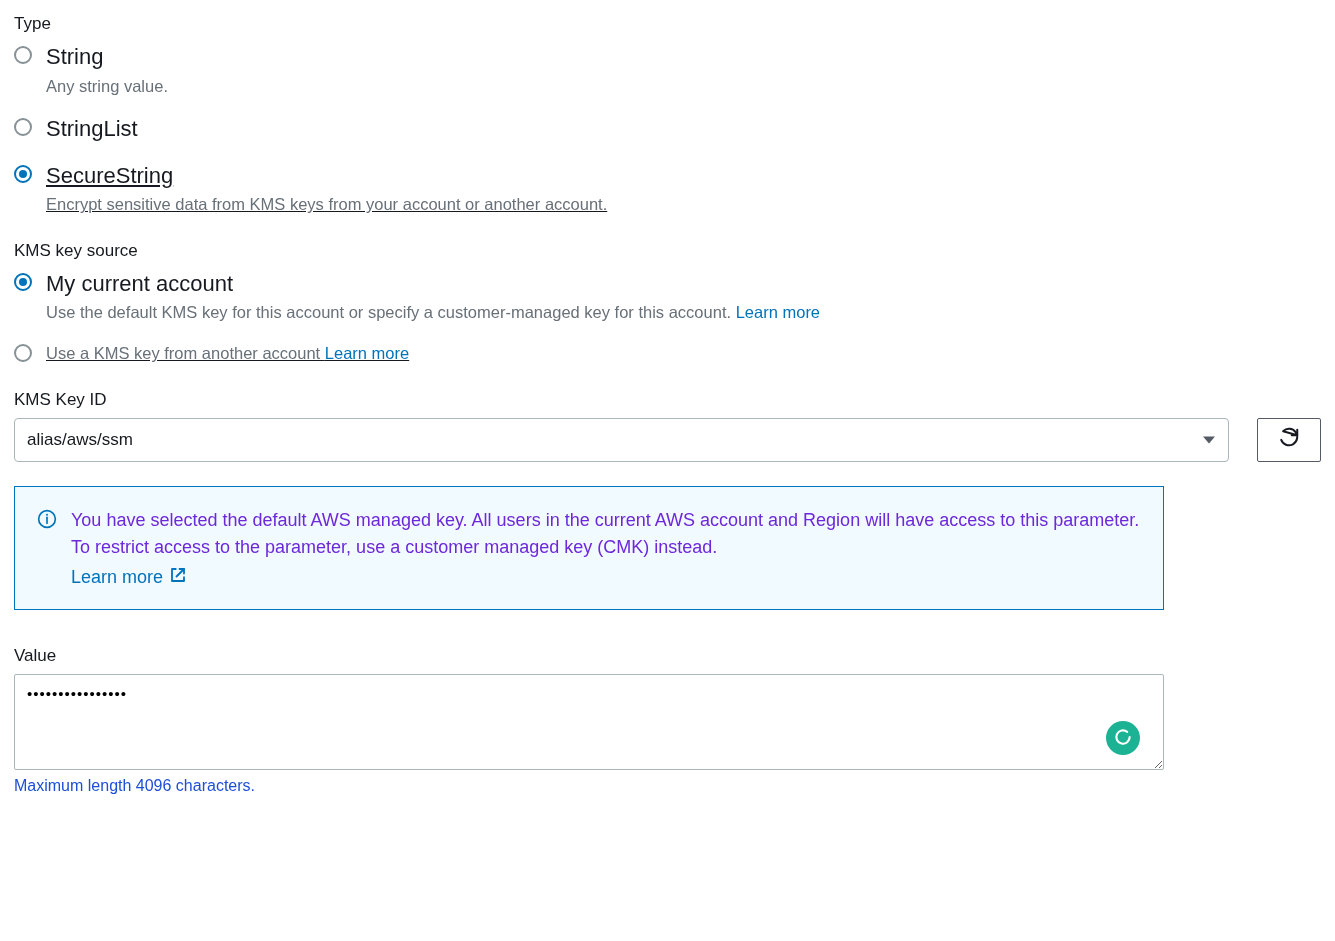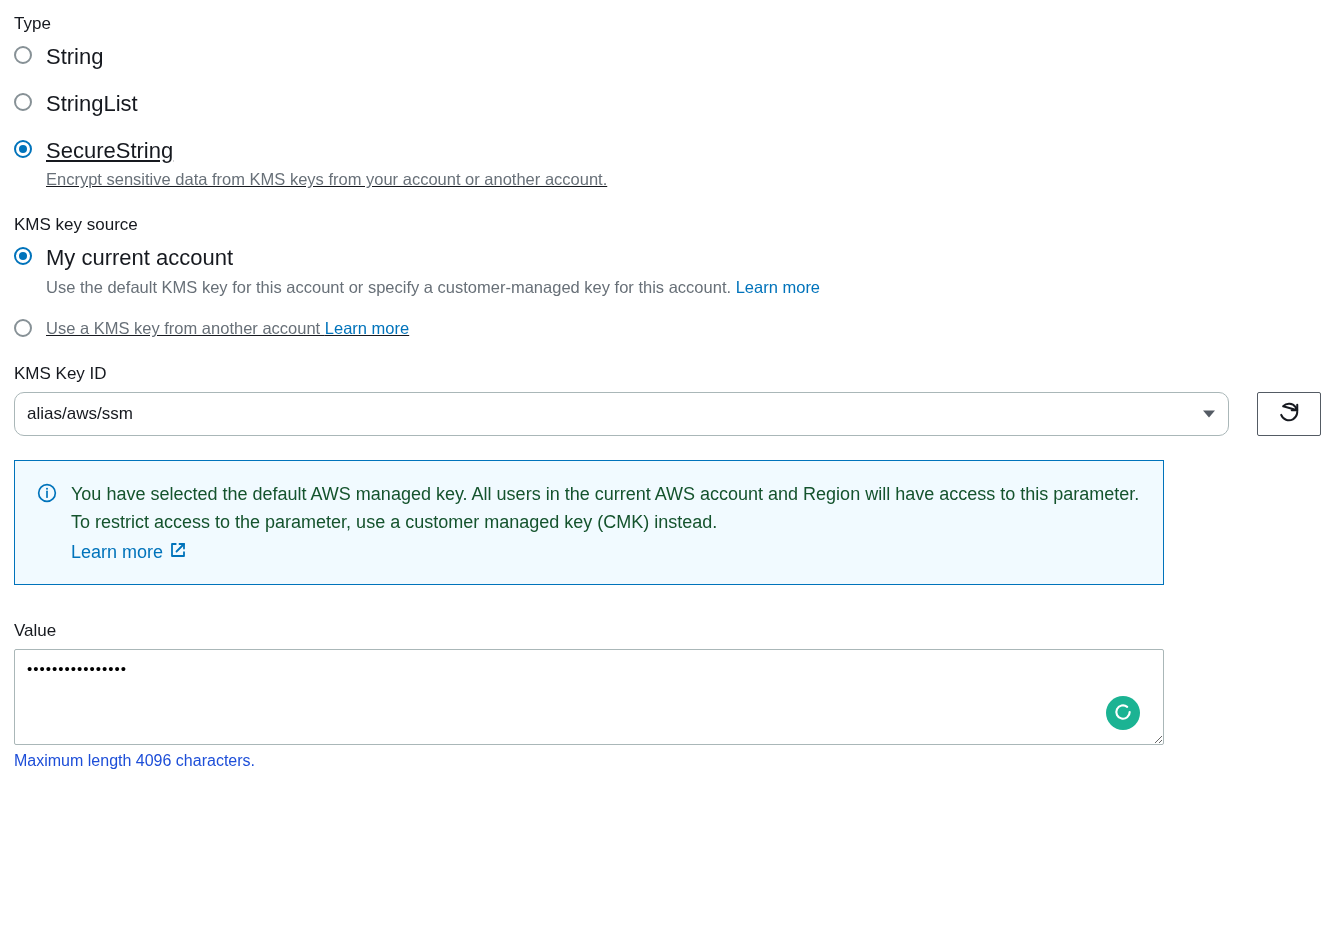--- a/index.html
+++ b/index.html
@@ -56,21 +56,21 @@
   .radio-desc .link { color: #0073bb; cursor: pointer; }
   .field-row { display: flex; align-items: stretch; gap: 28px; margin-bottom: 24px; }
   .select-wrap {
     flex: 1;
     position: relative;
   }
   .select {
     width: 100%;
     height: 44px;
     border: 1px solid #aab7b8;
-    border-radius: 10px;
+    border-radius: 4px;
     padding: 0 40px 0 12px;
     font-size: 17px;
     color: #16191f;
     background: #fff;
     display: flex;
     align-items: center;
     cursor: pointer;
   }
   .select-caret {
     position: absolute;
@@ -100,21 +100,21 @@
     padding: 20px 22px;
     display: flex;
     gap: 14px;
     margin-bottom: 36px;
     max-width: 1150px;
   }
   .info-icon-wrap { flex-shrink: 0; padding-top: 2px; }
   .info-icon-wrap svg { width: 20px; height: 20px; }
   .info-text {
     font-size: 18px;
-    color: #14532d;
+    color: #6d28d9;
     line-height: 1.55;
   }
   .info-link {
     color: #0073bb;
     cursor: pointer;
     display: inline-flex;
     align-items: center;
     gap: 6px;
     margin-top: 4px;
     font-size: 18px;
@@ -152,20 +152,21 @@
 </style>
 </head>
 <body>
 
 <div class="section-label">Type</div>
 <div class="radio-group">
   <div class="radio-option">
     <div class="radio"></div>
     <div class="radio-content">
       <div class="radio-title">String</div>
+      <div class="radio-desc">Any string value.</div>
     </div>
   </div>
   <div class="radio-option">
     <div class="radio"></div>
     <div class="radio-content">
       <div class="radio-title">StringList</div>
     </div>
   </div>
   <div class="radio-option">
     <div class="radio selected"></div>

